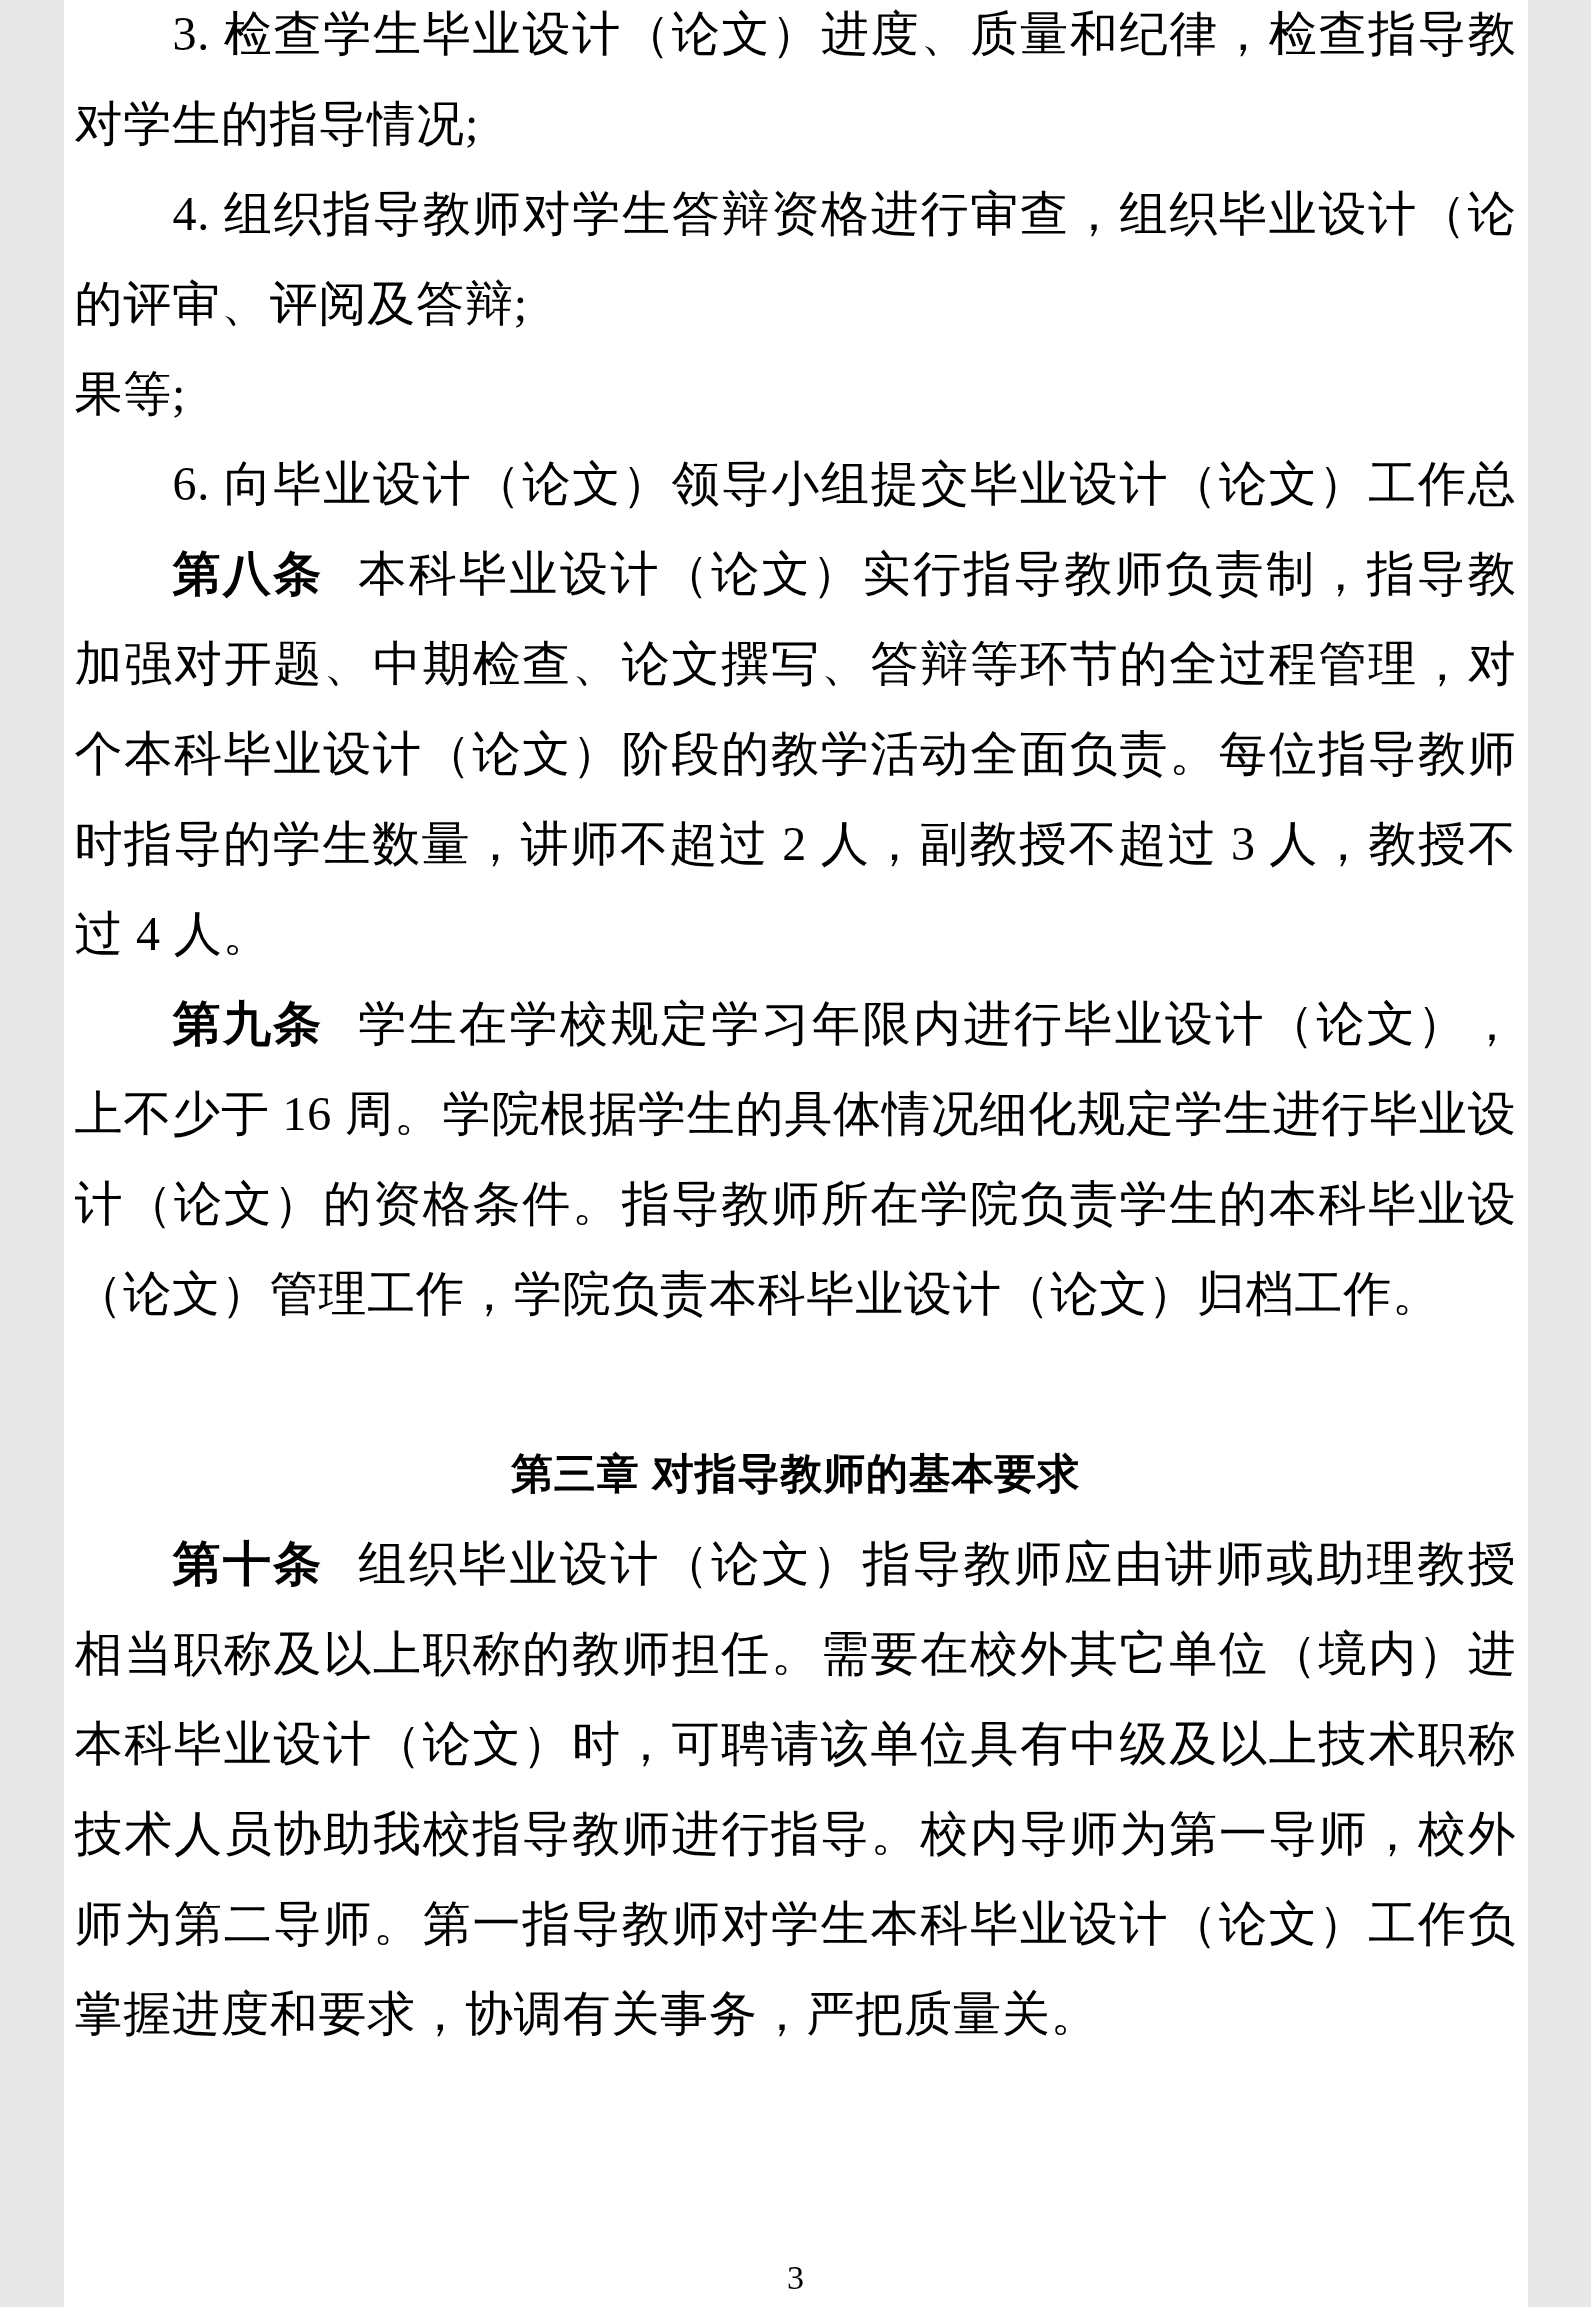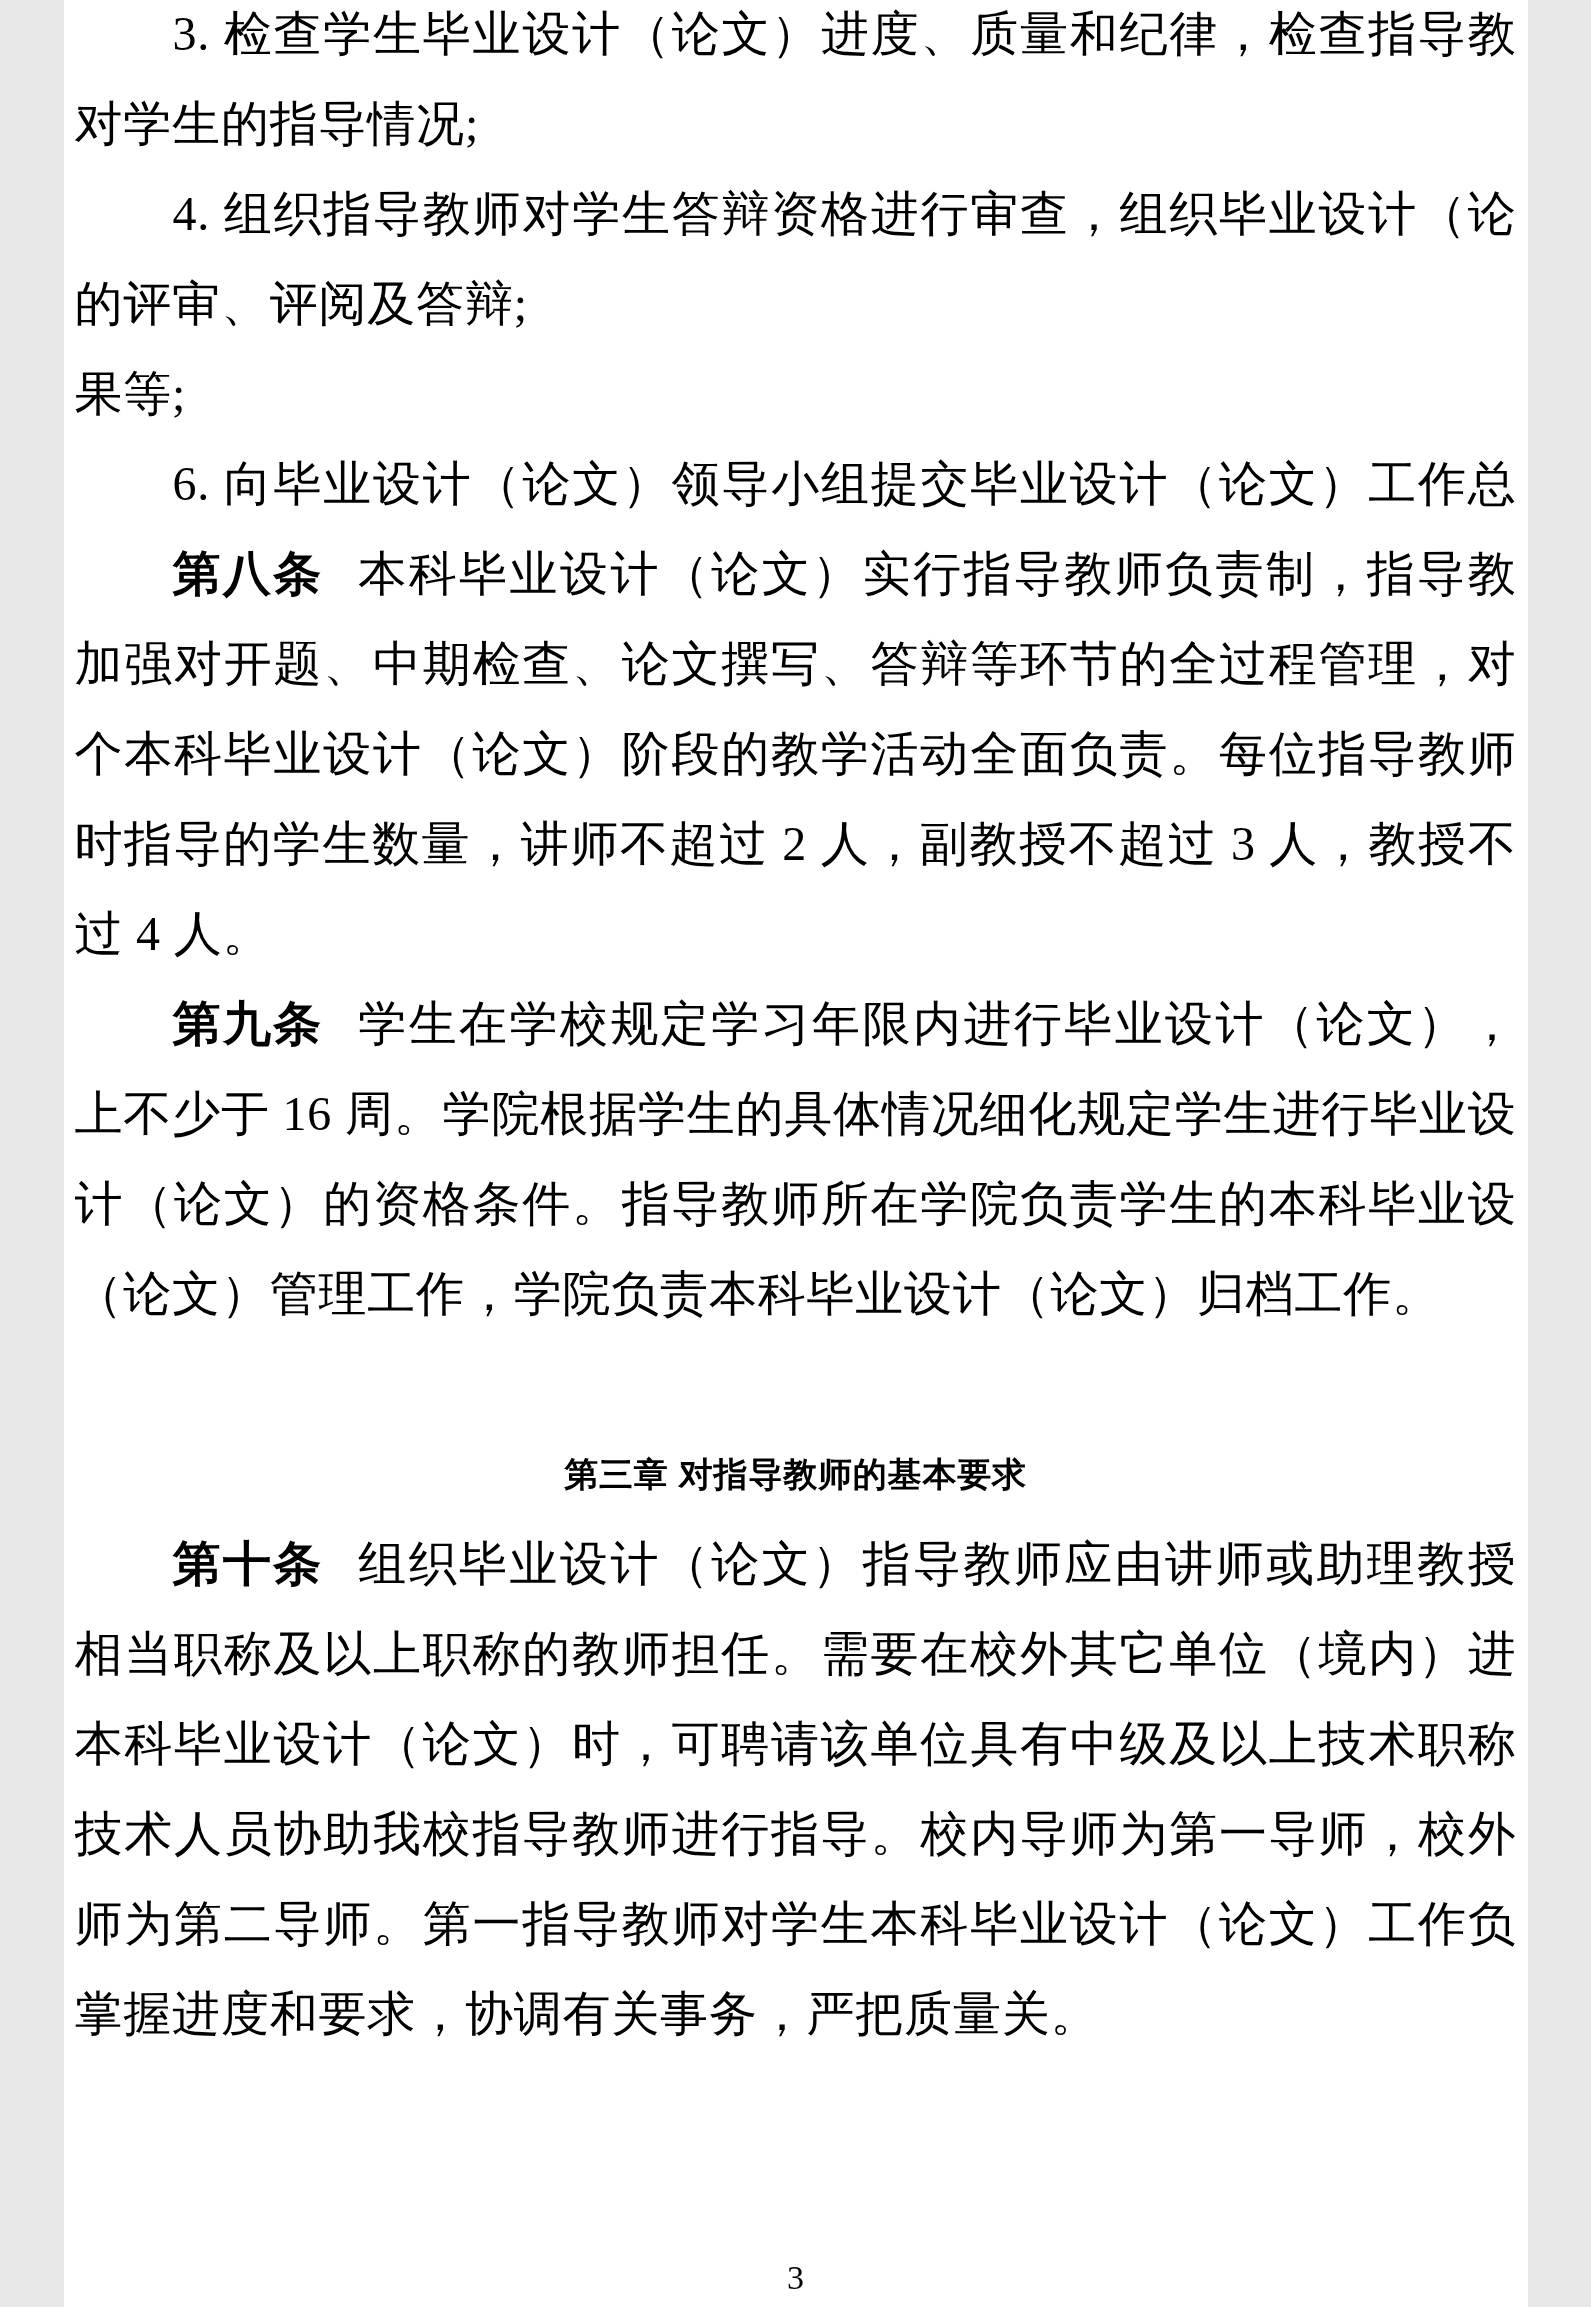--- a/index.html
+++ b/index.html
@@ -34,21 +34,21 @@
   .line.indent {
     text-indent: 98px;
   }
   .line.blank { }
   .line.heading {
     text-align: left;
     text-align-last: center;
     text-indent: 0;
     font-family: "Liberation Sans", "DejaVu Sans", sans-serif;
     font-weight: bold;
-    font-size: 34px;
+    font-size: 42px;
   }
   .run { }
   .run-bold {
     font-weight: bold;
     margin-top: 28px;
   }
   .line.body .run-bold {
     margin-right: 20px;
   }
   .page-number {

